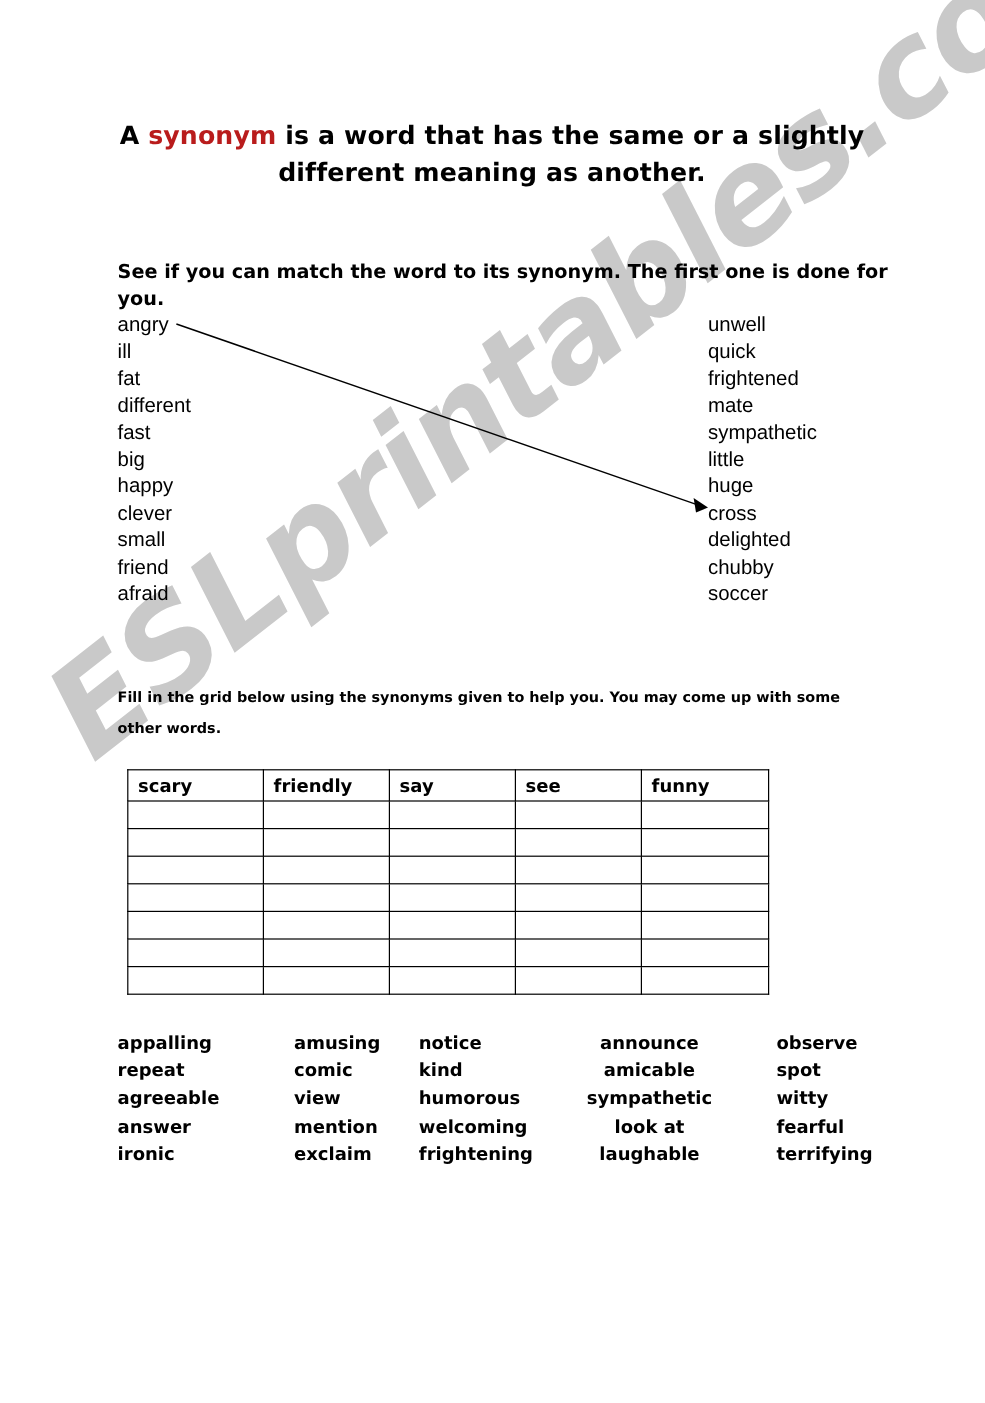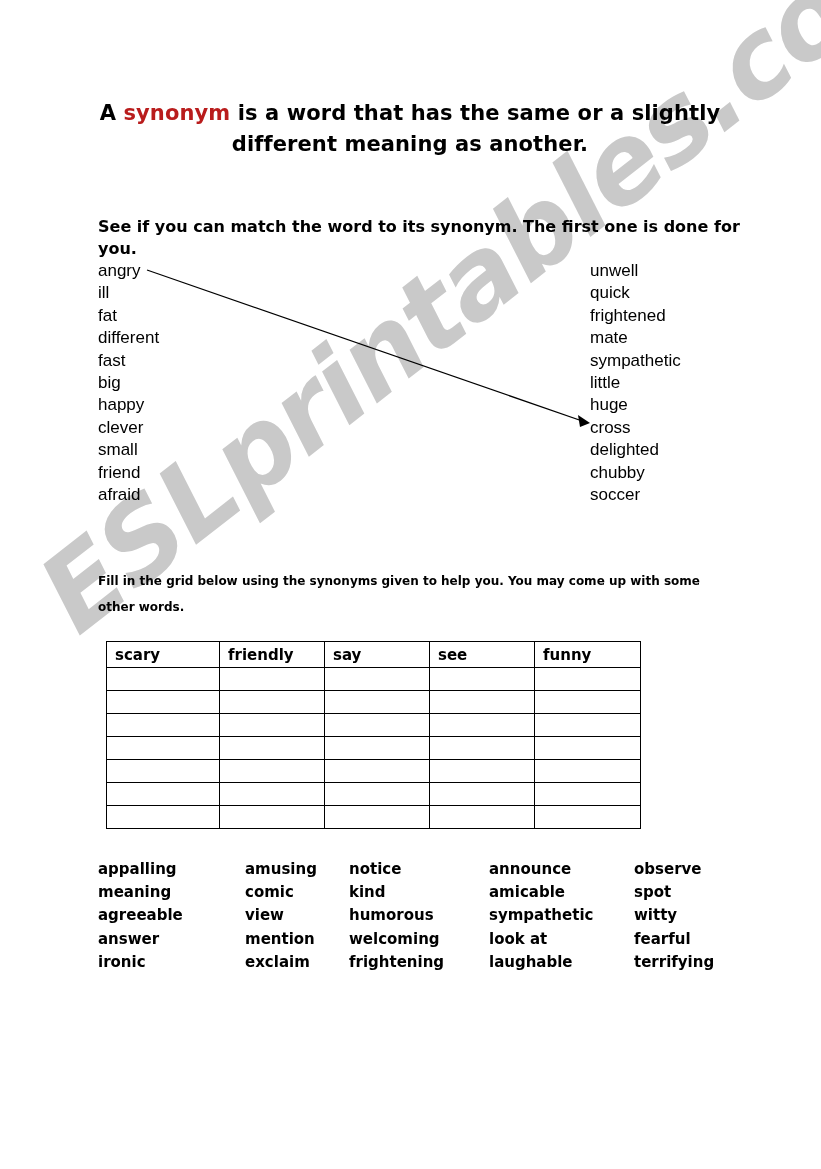--- a/index.html
+++ b/index.html
@@ -160,22 +160,22 @@
   #word-bank .bank-col {
     position: absolute;
     top: 0;
     line-height: 23.2px;
     white-space: nowrap;
   }
   #word-bank .bank-col .bank-word { display: block; }
   #word-bank .bank-col.col-0 { left: 0px; }
   #word-bank .bank-col.col-1 { left: 147px; }
   #word-bank .bank-col.col-2 { left: 251px; }
-  #word-bank .bank-col.col-3 { left: 391px; }
-  #word-bank .bank-col.col-4 { left: 536px; }
+  #word-bank .bank-col.col-3 { left: 391px; text-align: center; }
+  #word-bank .bank-col.col-4 { left: 549px; }
 </style>
 </head>
 <body>
 
 <div id="page">
 
   <div id="watermark">
     <div class="wm-text">ESLprintables.com</div>
   </div>
 
@@ -286,21 +286,21 @@
             <td></td>
             <td></td>
           </tr>
         </tbody>
       </table>
     </div>
 
     <div id="word-bank">
       <div class="bank-col col-0">
         <span class="bank-word">appalling</span>
-        <span class="bank-word">meaning</span>
+        <span class="bank-word">repeat</span>
         <span class="bank-word">agreeable</span>
         <span class="bank-word">answer</span>
         <span class="bank-word">ironic</span>
       </div>
       <div class="bank-col col-1">
         <span class="bank-word">amusing</span>
         <span class="bank-word">comic</span>
         <span class="bank-word">view</span>
         <span class="bank-word">mention</span>
         <span class="bank-word">exclaim</span>

